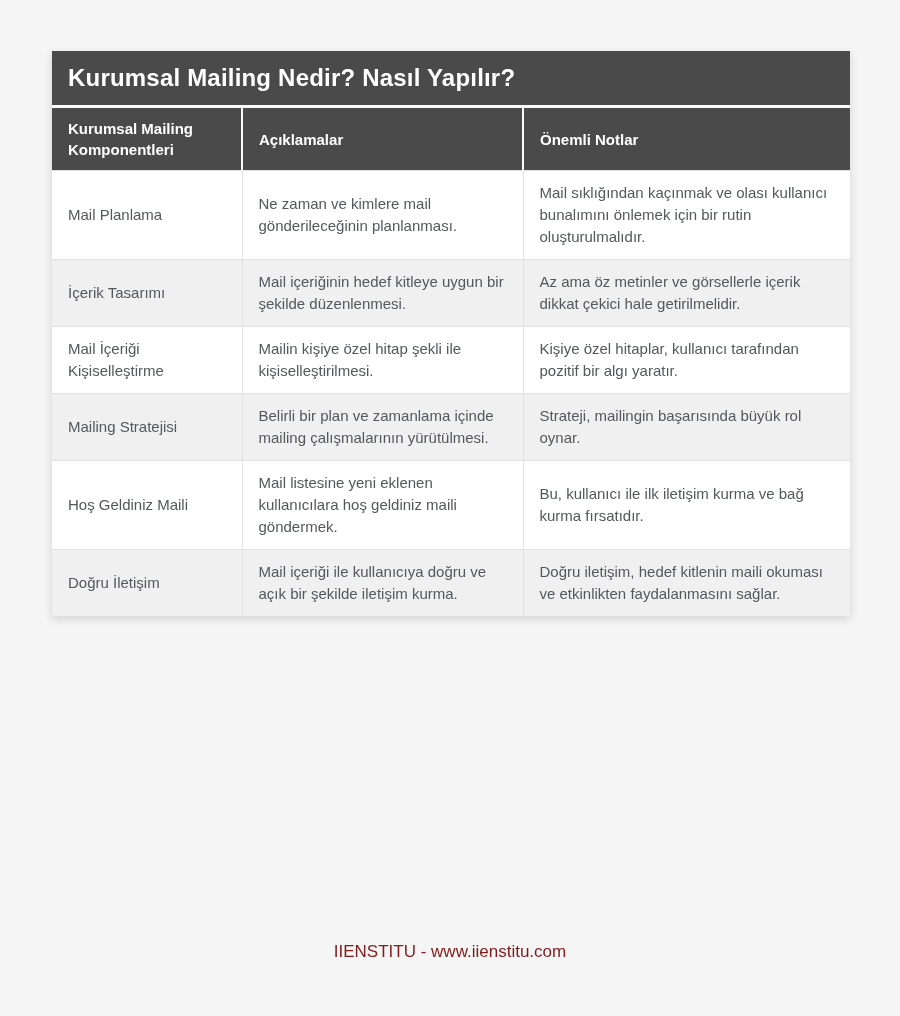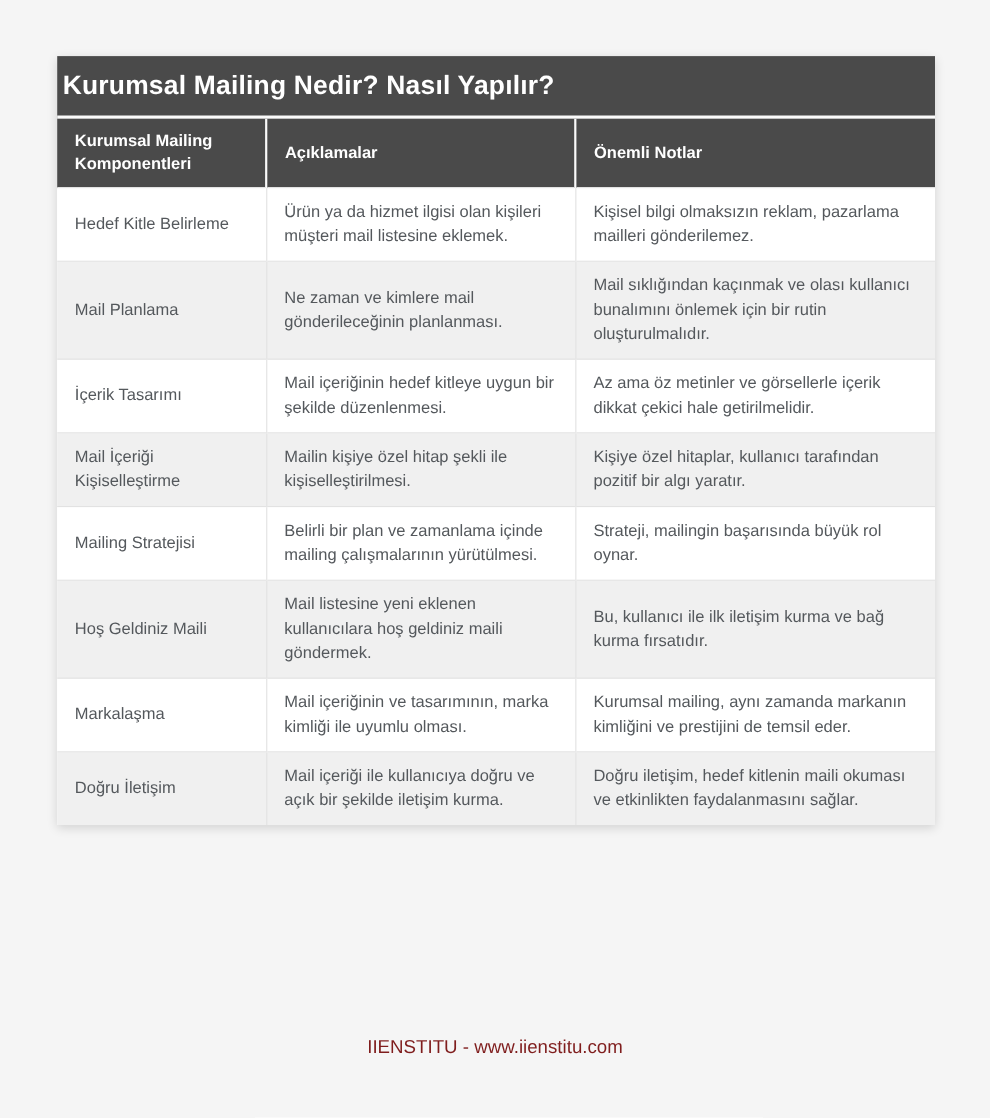--- a/index.html
+++ b/index.html
@@ -21,21 +21,21 @@
     width: 798px;
     background: #ffffff;
     box-shadow: 0 3px 9px rgba(0,0,0,0.14);
   }
   .title-bar {
     background: #4a4a4a;
     color: #ffffff;
     height: 57px;
     display: flex;
     align-items: center;
-    padding: 0 5px;
+    padding: 0 16px;
     box-sizing: border-box;
     border-bottom: 3px solid #fafafa;
   }
   .title-bar h1 {
     font-size: 24px;
     font-weight: bold;
     margin: 0;
     letter-spacing: 0.2px;
   }
   table.mailing-table {
@@ -96,25 +96,20 @@
         <col class="c3">
     </colgroup>
     <thead>
       <tr>
         <th>Kurumsal Mailing Komponentleri</th>
         <th>Açıklamalar</th>
         <th>Önemli Notlar</th>
       </tr>
     </thead>
     <tbody id="table-body">
-  <tr>
-    <td>Hedef Kitle Belirleme</td>
-    <td>Ürün ya da hizmet ilgisi olan kişileri müşteri mail listesine eklemek.</td>
-    <td>Kişisel bilgi olmaksızın reklam, pazarlama mailleri gönderilemez.</td>
-  </tr>
 
   <tr>
     <td>Mail Planlama</td>
     <td>Ne zaman ve kimlere mail gönderileceğinin planlanması.</td>
     <td>Mail sıklığından kaçınmak ve olası kullanıcı bunalımını önlemek için bir rutin oluşturulmalıdır.</td>
   </tr>
 
   <tr>
     <td>İçerik Tasarımı</td>
     <td>Mail içeriğinin hedef kitleye uygun bir şekilde düzenlenmesi.</td>
@@ -134,25 +129,20 @@
     <td>Strateji, mailingin başarısında büyük rol oynar.</td>
   </tr>
 
 
   <tr>
     <td>Hoş Geldiniz Maili</td>
     <td>Mail listesine yeni eklenen kullanıcılara hoş geldiniz maili göndermek.</td>
     <td>Bu, kullanıcı ile ilk iletişim kurma ve bağ kurma fırsatıdır.</td>
   </tr>
 
-  <tr>
-    <td>Markalaşma</td>
-    <td>Mail içeriğinin ve tasarımının, marka kimliği ile uyumlu olması.</td>
-    <td>Kurumsal mailing, aynı zamanda markanın kimliğini ve prestijini de temsil eder.</td>
-  </tr>
 
   <tr>
     <td>Doğru İletişim</td>
     <td>Mail içeriği ile kullanıcıya doğru ve açık bir şekilde iletişim kurma.</td>
     <td>Doğru iletişim, hedef kitlenin maili okuması ve etkinlikten faydalanmasını sağlar.</td>
   </tr>
 </tbody>
   </table>
 </div>
 

